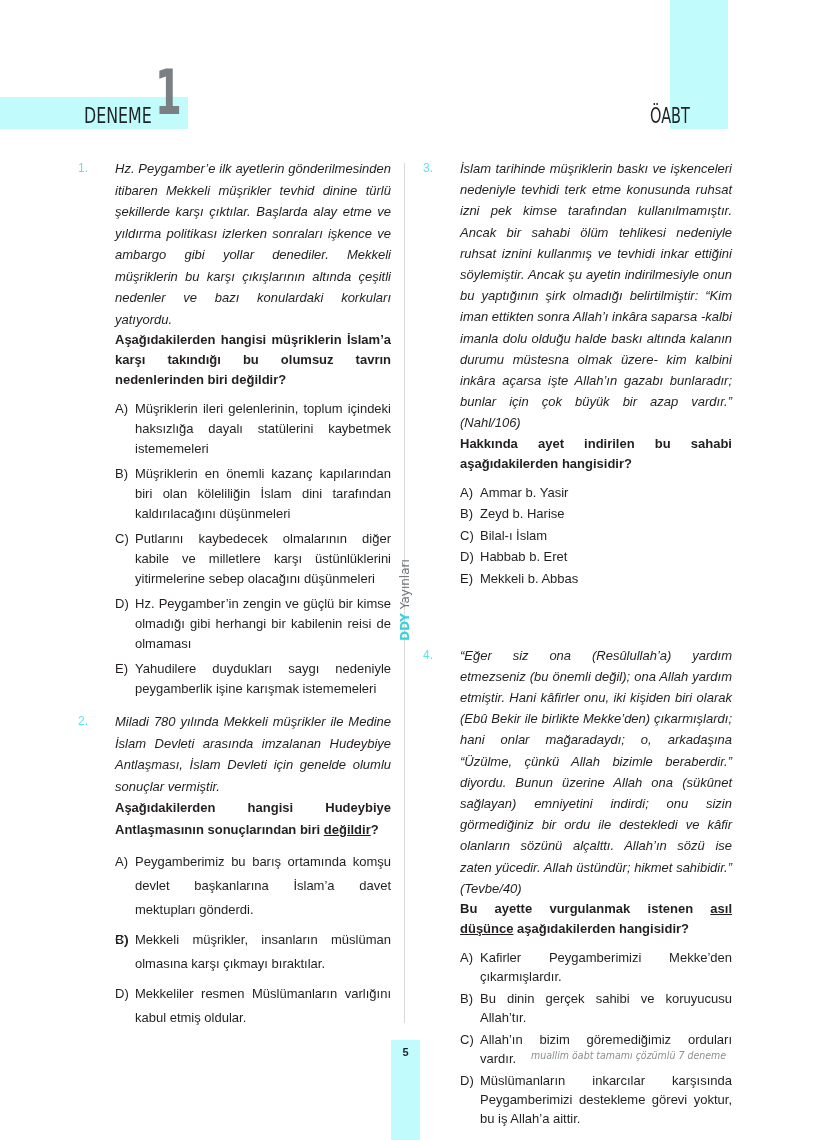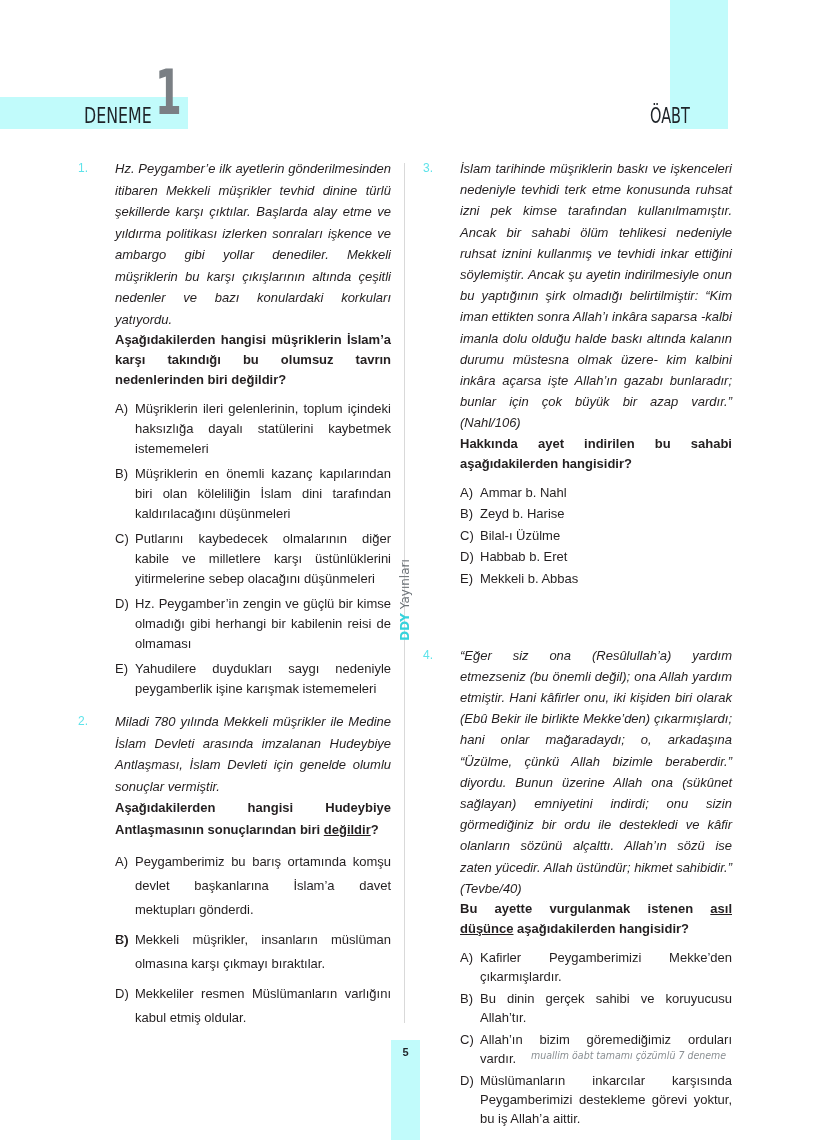--- a/index.html
+++ b/index.html
@@ -129,23 +129,23 @@
   </div>
 </div>
 
 <div class="col col-right">
 
   <div class="question q3">
     <span class="q-num">3.</span>
     <p class="stem">İslam tarihinde müşriklerin baskı ve işkenceleri nedeniyle tevhidi terk etme konusunda ruhsat izni pek kimse tarafından kullanılmamıştır. Ancak bir sahabi ölüm tehlikesi nedeniyle ruhsat iznini kullanmış ve tevhidi inkar ettiğini söylemiştir. Ancak şu ayetin indirilmesiyle onun bu yaptığının şirk olmadığı belirtilmiştir: “Kim iman ettikten sonra Allah’ı inkâra saparsa -kalbi imanla dolu olduğu halde baskı altında kalanın durumu müstesna olmak üzere- kim kalbini inkâra açarsa işte Allah’ın gazabı bunlaradır; bunlar için çok büyük bir azap vardır.” (Nahl/106)</p>
     <p class="prompt">Hakkında ayet indirilen bu sahabi aşağıdakilerden hangisidir?</p>
     <div class="options">
-      <div class="option"><span class="letter">A)</span><span>Ammar b. Nahl</span></div>
+      <div class="option"><span class="letter">A)</span><span>Ammar b. Yasir</span></div>
       <div class="option"><span class="letter">B)</span><span>Zeyd b. Harise</span></div>
-      <div class="option"><span class="letter">C)</span><span>Bilal-ı Üzülme</span></div>
+      <div class="option"><span class="letter">C)</span><span>Bilal-ı İslam</span></div>
       <div class="option"><span class="letter">D)</span><span>Habbab b. Eret</span></div>
       <div class="option"><span class="letter">E)</span><span>Mekkeli b. Abbas</span></div>
     </div>
   </div>
 
   <div class="question q4">
     <span class="q-num">4.</span>
     <p class="stem">“Eğer siz ona (Resûlullah’a) yardım etmezseniz (bu önemli değil); ona Allah yardım etmiştir. Hani kâfirler onu, iki kişiden biri olarak (Ebû Bekir ile birlikte Mekke’den) çıkarmışlardı; hani onlar mağaradaydı; o, arkadaşına “Üzülme, çünkü Allah bizimle beraberdir.” diyordu. Bunun üzerine Allah ona (sükûnet sağlayan) emniyetini indirdi; onu sizin görmediğiniz bir ordu ile destekledi ve kâfir olanların sözünü alçalttı. Allah’ın sözü ise zaten yücedir. Allah üstündür; hikmet sahibidir.” (Tevbe/40)</p>
     <p class="prompt"><span>Bu ayette vurgulanmak istenen </span><u>asıl düşünce</u><span> aşağıdakilerden hangisidir?</span></p>
     <div class="options">

